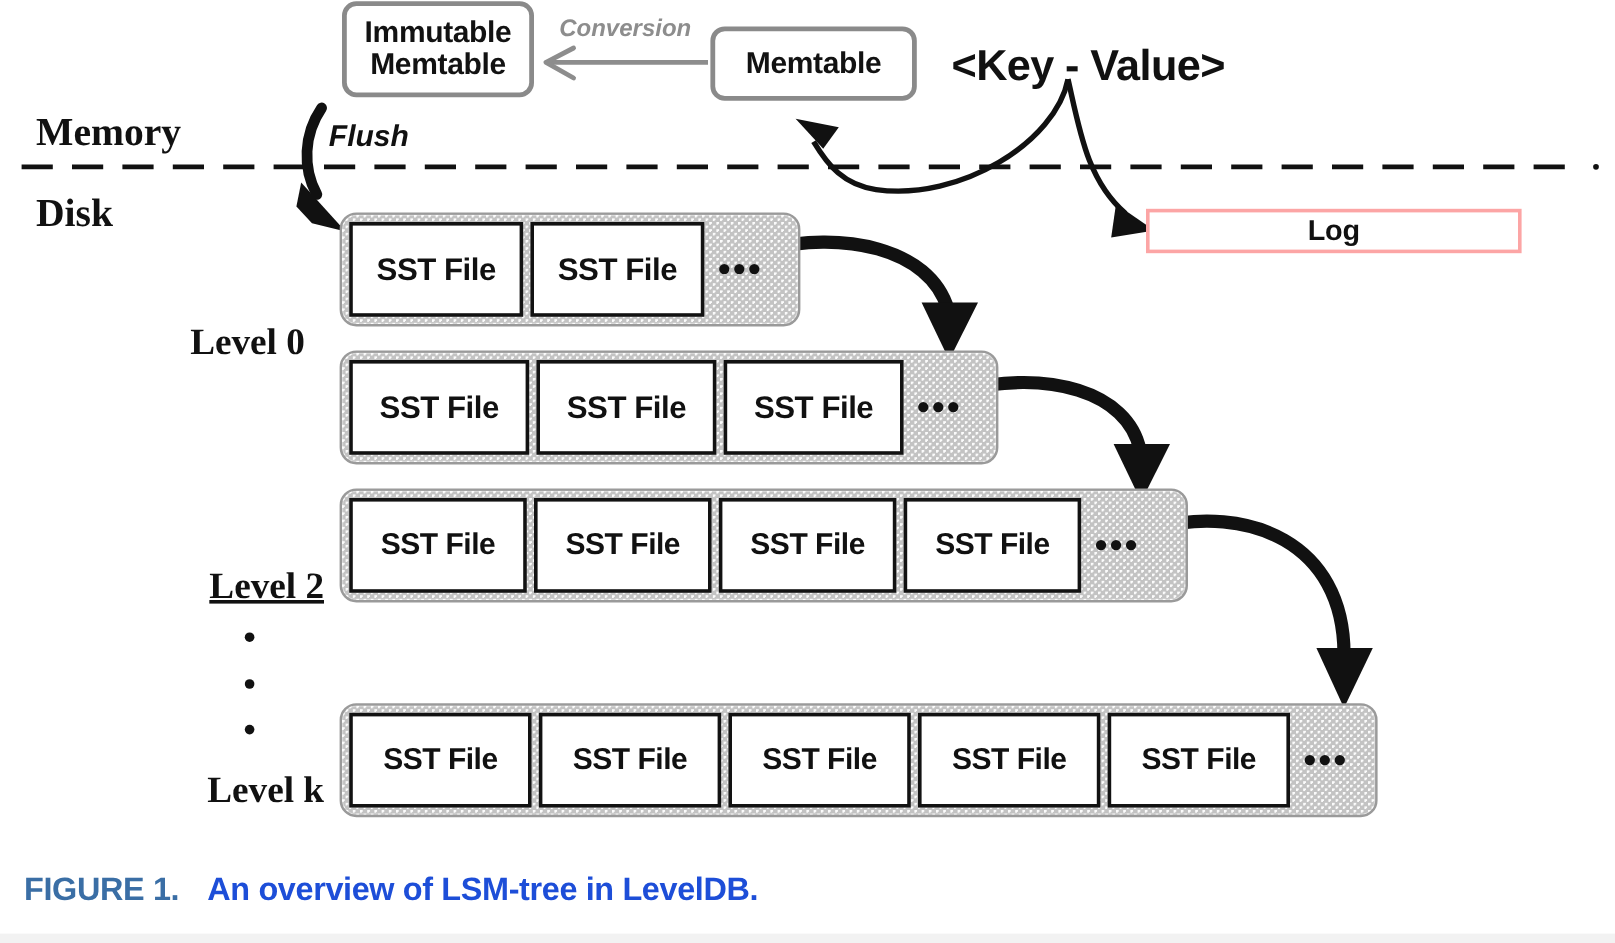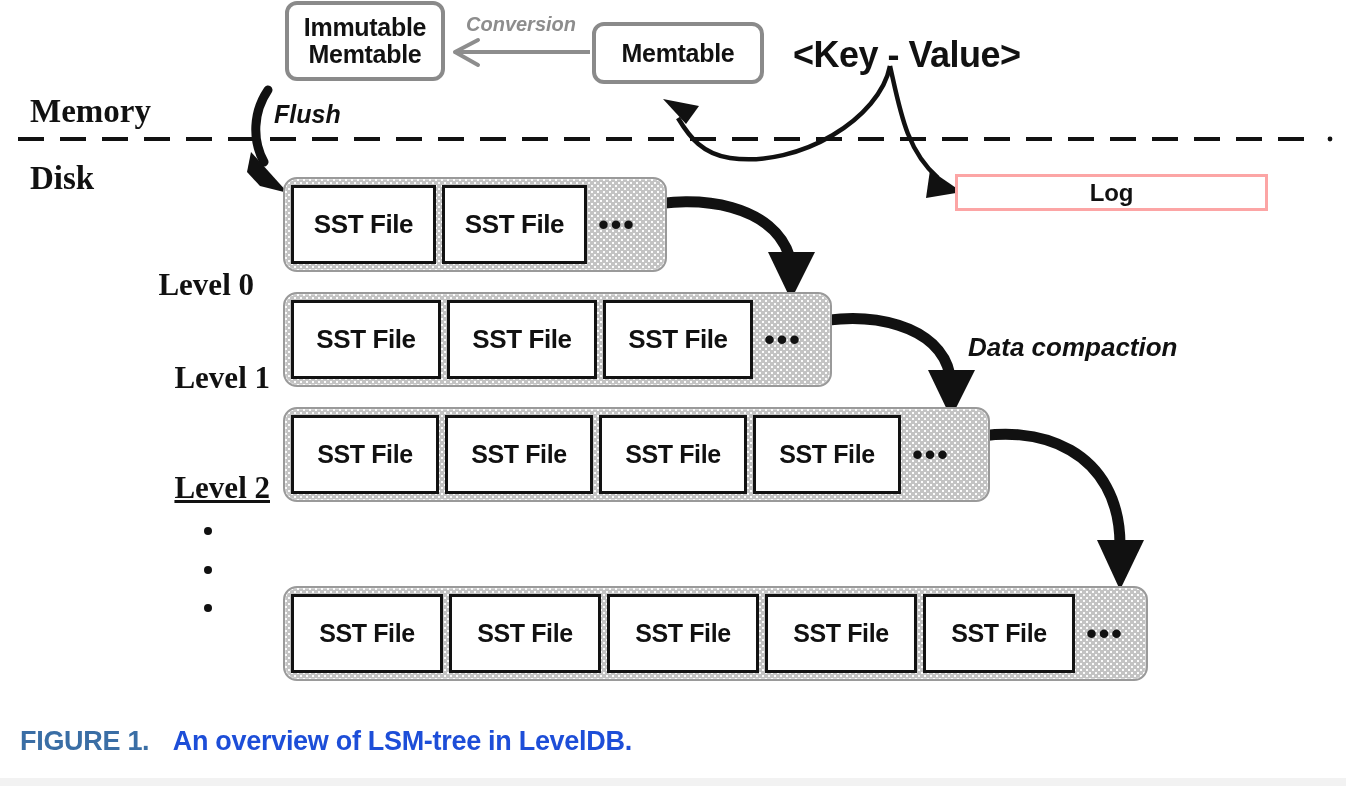--- a/index.html
+++ b/index.html
@@ -188,50 +188,49 @@
   </div>
 
   <div class="membox" id="memtable">Memtable</div>
 
   <div class="txt" id="label-conversion">Conversion</div>
   <div class="txt" id="label-keyvalue">&lt;Key - Value&gt;</div>
   <div class="txt" id="label-flush">Flush</div>
 
   <div id="log-box">Log</div>
 
-  <div class="txt" id="label-compaction">Data compaction</div>
 
   <div class="level-label" style="left:124px;top:243px;width:130px;margin-top:24px;">Level 0</div>
   <div class="level-row" id="level-0" style="left:283px;top:177px;width:384px;height:95px;">
     <div class="sst" style="width:145px;height:79px;font-size:26px;">SST File</div>
     <div class="sst" style="width:145px;height:79px;font-size:26px;">SST File</div>
     <div class="ellipsis" style="width:48px;height:79px;font-size:30px;">•••</div>
   </div>
 
-  <div class="level-label" style="left:140px;top:360px;width:130px;">Level 1</div>
   <div class="level-row" id="level-1" style="left:283px;top:292px;width:549px;height:95px;">
     <div class="sst" style="width:150px;height:79px;font-size:26px;">SST File</div>
     <div class="sst" style="width:150px;height:79px;font-size:26px;">SST File</div>
     <div class="sst" style="width:150px;height:79px;font-size:26px;">SST File</div>
     <div class="ellipsis" style="width:48px;height:79px;font-size:30px;">•••</div>
   </div>
 
   <div class="level-label" style="left:140px;top:470px;width:130px;text-decoration:underline;">Level 2</div>
   <div class="level-row" id="level-2" style="left:283px;top:407px;width:707px;height:95px;">
     <div class="sst" style="width:148px;height:79px;font-size:25px;">SST File</div>
     <div class="sst" style="width:148px;height:79px;font-size:25px;">SST File</div>
     <div class="sst" style="width:148px;height:79px;font-size:25px;">SST File</div>
     <div class="sst" style="width:148px;height:79px;font-size:25px;">SST File</div>
     <div class="ellipsis" style="width:48px;height:79px;font-size:30px;">•••</div>
   </div>
 
   <div class="vdot" style="left:204px;top:527px;"></div>
   <div class="vdot" style="left:204px;top:566px;"></div>
   <div class="vdot" style="left:204px;top:604px;"></div>
 
+  <div class="level-label" style="left:140px;top:640px;width:130px;">Level k</div>
   <div class="level-row" id="level-k" style="left:283px;top:586px;width:865px;height:95px;">
     <div class="sst" style="width:152px;height:79px;font-size:25px;">SST File</div>
     <div class="sst" style="width:152px;height:79px;font-size:25px;">SST File</div>
     <div class="sst" style="width:152px;height:79px;font-size:25px;">SST File</div>
     <div class="sst" style="width:152px;height:79px;font-size:25px;">SST File</div>
     <div class="sst" style="width:152px;height:79px;font-size:25px;">SST File</div>
     <div class="ellipsis" style="width:48px;height:79px;font-size:30px;">•••</div>
   </div>
 
   <div id="caption">

